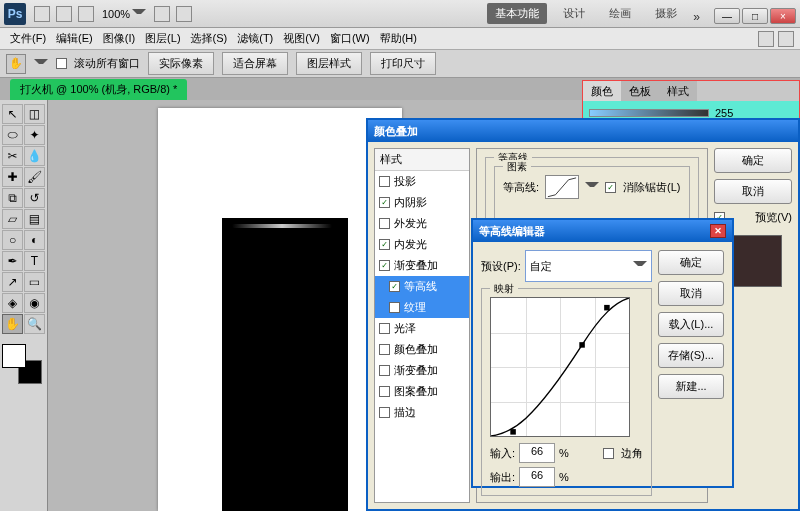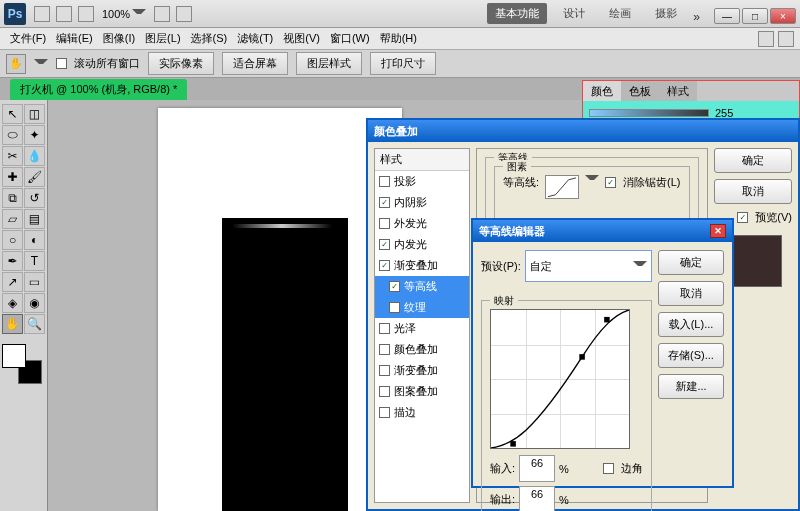--- a/index.html
+++ b/index.html
@@ -48,39 +48,39 @@
 .dlg-body{display:flex;height:calc(100% - 22px);padding:6px;gap:6px}
 .styles-col{width:96px;border:1px solid #999;background:#fff}
 .styles-hdr{padding:3px 5px;border-bottom:1px solid #ccc;background:#f4f4f4}
 .style-item{padding:3px 4px;display:flex;align-items:center;gap:4px}
 .style-item.sel{background:#3b8df0;color:#fff}
 .style-item.sub{padding-left:14px}
 .chk{width:11px;height:11px;border:1px solid #666;background:#fff;display:inline-flex;align-items:center;justify-content:center;font-size:8px;color:#060}
 .mid-col{flex:1;border:1px solid #999;padding:8px}
 .fieldset{border:1px solid #aaa;padding:8px;margin-bottom:6px;position:relative}
 .legend{position:absolute;top:-7px;left:8px;background:#ece9d8;padding:0 4px;font-size:10px}
-.frow{display:flex;align-items:flex-start;gap:6px;margin-bottom:23px}
+.frow{display:flex;align-items:center;gap:6px;margin-bottom:23px}
 .contour-sw{width:34px;height:24px;border:1px solid #888;background:#fff;position:relative}
 .right-col{width:78px;display:flex;flex-direction:column;gap:6px;align-items:stretch}
 .dbtn{padding:4px 6px;background:linear-gradient(#fdfdfd,#e2e2e2);border:1px solid #888;border-radius:3px;text-align:center}
 .preview{width:58px;height:52px;background:#3a2a2a;border:1px solid #666;margin:4px auto}
 
 .dlg2{position:absolute;left:471px;top:218px;width:263px;height:270px;background:#ece9d8;border:2px solid #0a5fc4;z-index:5}
 .dlg2 .dlg-title{justify-content:space-between}
 .xbtn{width:16px;height:14px;background:#d44;color:#fff;display:flex;align-items:center;justify-content:center;border:1px solid #822;font-size:9px}
 .dlg2-body{padding:8px;display:flex;gap:6px}
 .dlg2-left{flex:1}
-.preset-row{display:flex;align-items:center;gap:4px;margin-bottom:18px}
+.preset-row{display:flex;align-items:center;gap:4px;margin-bottom:6px}
 .preset-sel{flex:1;height:32px;border:1px solid #7a9ed8;background:#fff;padding:2px 4px;display:flex;justify-content:space-between;align-items:center}
 .curve-fieldset{border:1px solid #aaa;padding:8px;position:relative}
 .curve-box{width:140px;height:140px;border:1px solid #666;background:#fff;position:relative;margin-bottom:6px}
 .grid-line{position:absolute;background:#ddd}
 .curve-svg{position:absolute;inset:0}
 .io-row{display:flex;align-items:center;gap:4px;margin-top:4px}
-.io-input{width:36px;height:27px;border:1px solid #999;background:#fff;text-align:center;padding:1px}
+.io-input{width:36px;height:20px;border:1px solid #999;background:#fff;text-align:center;padding:1px}
 .dlg2-right{width:66px;display:flex;flex-direction:column;gap:6px}
 </style>
 </head>
 <body>
 
 <div class="titlebar">
   <div class="ps-logo">Ps</div>
   <div class="t-icons">
     <div class="t-icon"></div>
     <div class="t-icon"></div>
@@ -285,21 +285,21 @@
                 <span class="chk">✓</span>
                 <span>消除锯齿(L)</span>
               </label>
           </div>
         </div>
       </div>
     </div>
     <div class="right-col">
       <div class="dbtn">确定</div>
       <div class="dbtn">取消</div>
-      <label class="opt-check" style="justify-content:flex-end">
+      <label class="opt-check" style="justify-content:space-between">
           <span class="chk">✓</span>
           <span>预览(V)</span>
         </label>
       <div class="preview"></div>
     </div>
   </div>
 </div>
 
 <div class="dlg2">
   <div class="dlg-title">

